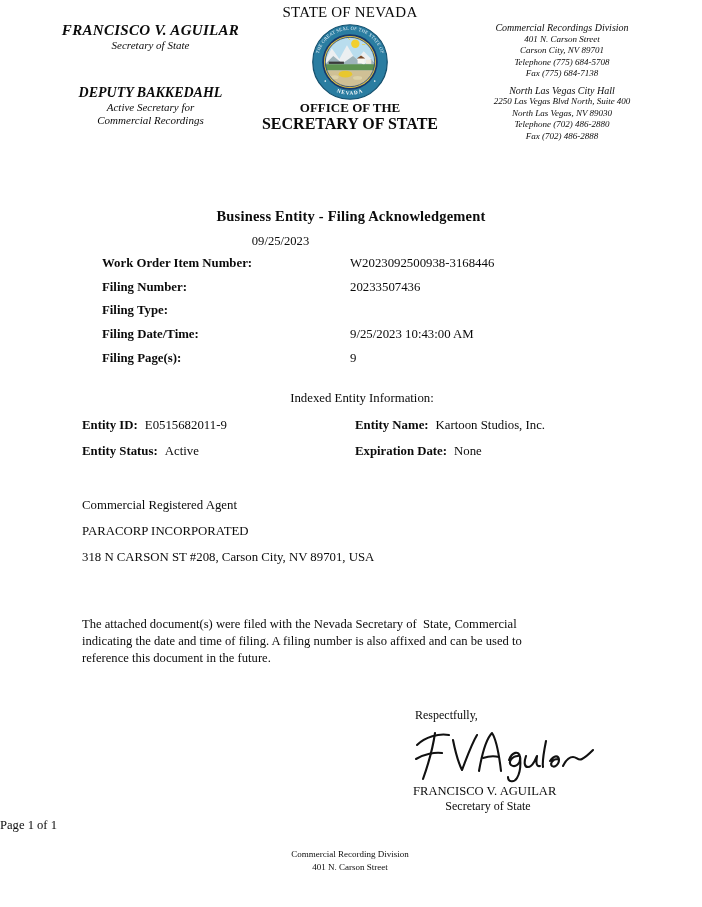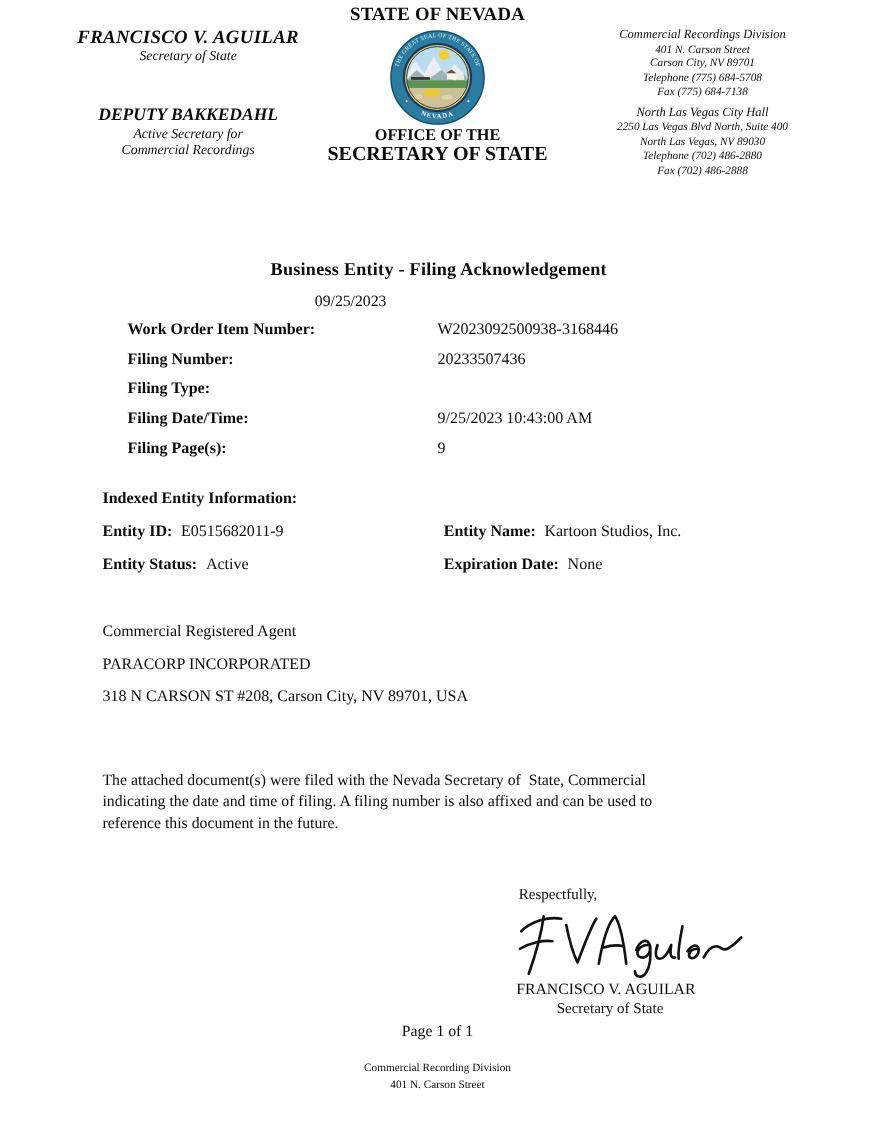--- a/index.html
+++ b/index.html
@@ -12,21 +12,21 @@
     overflow:hidden;
   }
   
   .hdr-left{position:absolute;left:28px;top:22px;width:245px;text-align:center;}
   .hdr-left .name{font-size:15px;font-weight:bold;font-style:italic;letter-spacing:.3px;line-height:17px;}
   .hdr-left .sub{font-size:11px;font-style:italic;line-height:13px;}
   .hdr-left .deputy{margin-top:33px;}
   .hdr-left .dname{font-size:14px;font-weight:bold;font-style:italic;line-height:16px;}
 
   .hdr-center{position:absolute;left:252px;top:4px;width:196px;text-align:center;}
-  .hdr-center .state{font-size:15px;font-weight:bold;line-height:17px;letter-spacing:.2px;}
+  .hdr-center .state{font-size:15px;font-weight:normal;line-height:17px;letter-spacing:.2px;}
   .seal{display:block;width:76px;height:76px;margin:3px auto 0;}
   .hdr-center .office1{font-size:13px;font-weight:bold;line-height:14px;margin-top:1px;}
   .hdr-center .office2{font-size:16px;font-weight:bold;line-height:17px;}
 
   .hdr-right{position:absolute;left:448px;top:22px;width:228px;text-align:center;font-style:italic;}
   .hdr-right .line{font-size:9px;line-height:11.5px;}
   .hdr-right .line.first{font-size:10px;}
   .hdr-right .group2{margin-top:5px;}
 
   
@@ -35,41 +35,41 @@
   .doc-date{position:absolute;left:0;top:234px;width:561px;text-align:center;font-size:12.6px;}
 
   
   .fields{position:absolute;left:82px;top:256px;width:520px;}
   .frow{display:flex;height:23.7px;margin-left:20px;}
   .flabel{width:248px;font-weight:bold;font-size:12.8px;}
   .fvalue{font-size:12.8px;}
 
   
   .indexed{position:absolute;left:82px;top:391px;width:560px;font-size:12.8px;}
-  .indexed .heading{font-weight:bold;}
+  .indexed .heading{font-weight:normal;text-align:center;}
   .irow{position:relative;margin-top:12px;height:14px;}
   .pair-b{position:absolute;left:273px;top:0;}
   .plabel{font-weight:bold;margin-right:7px;}
 
   
   .agent{position:absolute;left:82px;top:492px;font-size:12.8px;line-height:26px;}
 
   
   .bodytext{position:absolute;left:82px;top:616px;width:515px;font-size:12.6px;}
   .bodytext .pline{line-height:17px;white-space:pre-wrap;}
 
   
   .sigblock{position:absolute;left:413px;top:708px;width:185px;}
   .sigblock .salutation{font-size:12px;margin-left:2px;}
   .signature-svg{display:block;width:182px;height:58px;margin-top:2px;}
   .sigblock .signame{font-size:12.6px;margin-top:1px;}
   .sigblock .sigtitle{font-size:12px;width:150px;text-align:center;}
 
   
-  .pagenum{position:absolute;left:0;top:818px;width:700px;text-align:center;font-size:12.6px;}
+  .pagenum{position:absolute;left:0;top:818px;width:700px;font-size:12.6px;}
   .footer{position:absolute;left:0;top:848px;width:700px;text-align:center;line-height:12.5px;}
   .footer .fdiv{font-size:9px;font-weight:normal;}
   .footer .faddr{font-size:9px;}
 </style>
 </head>
 <body>
 
 <div id="page">
 
   <div class="hdr-left">

